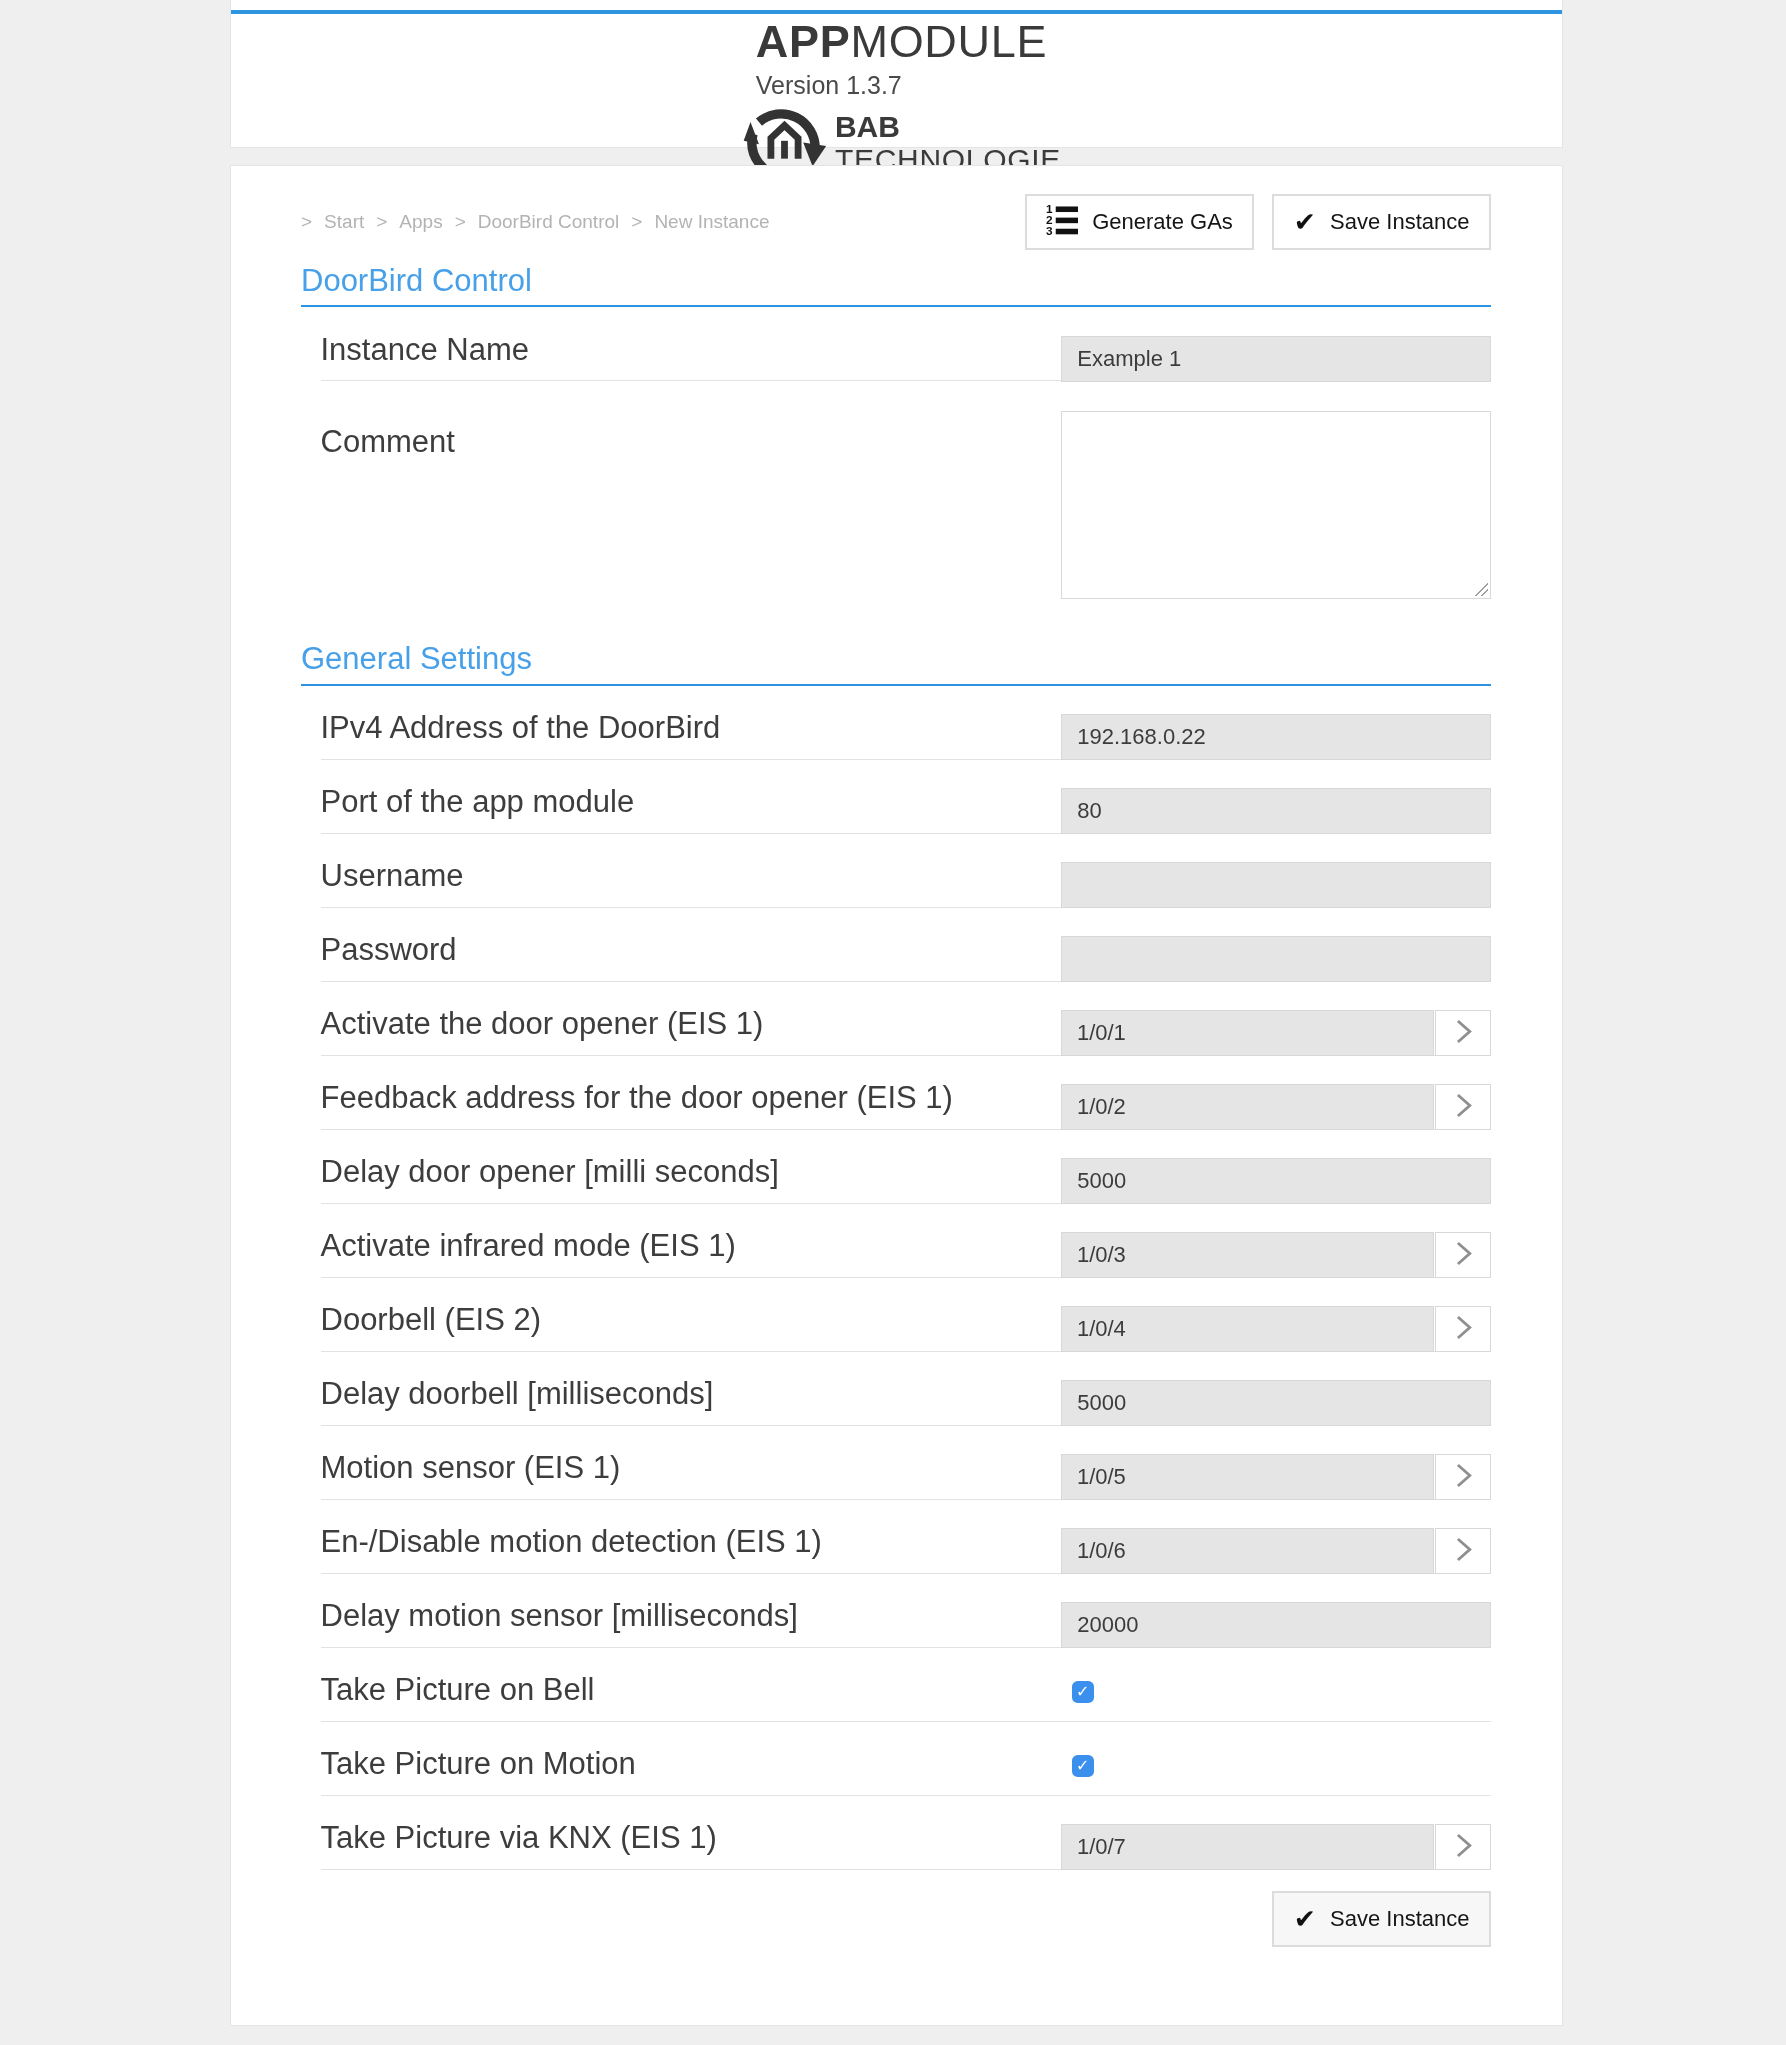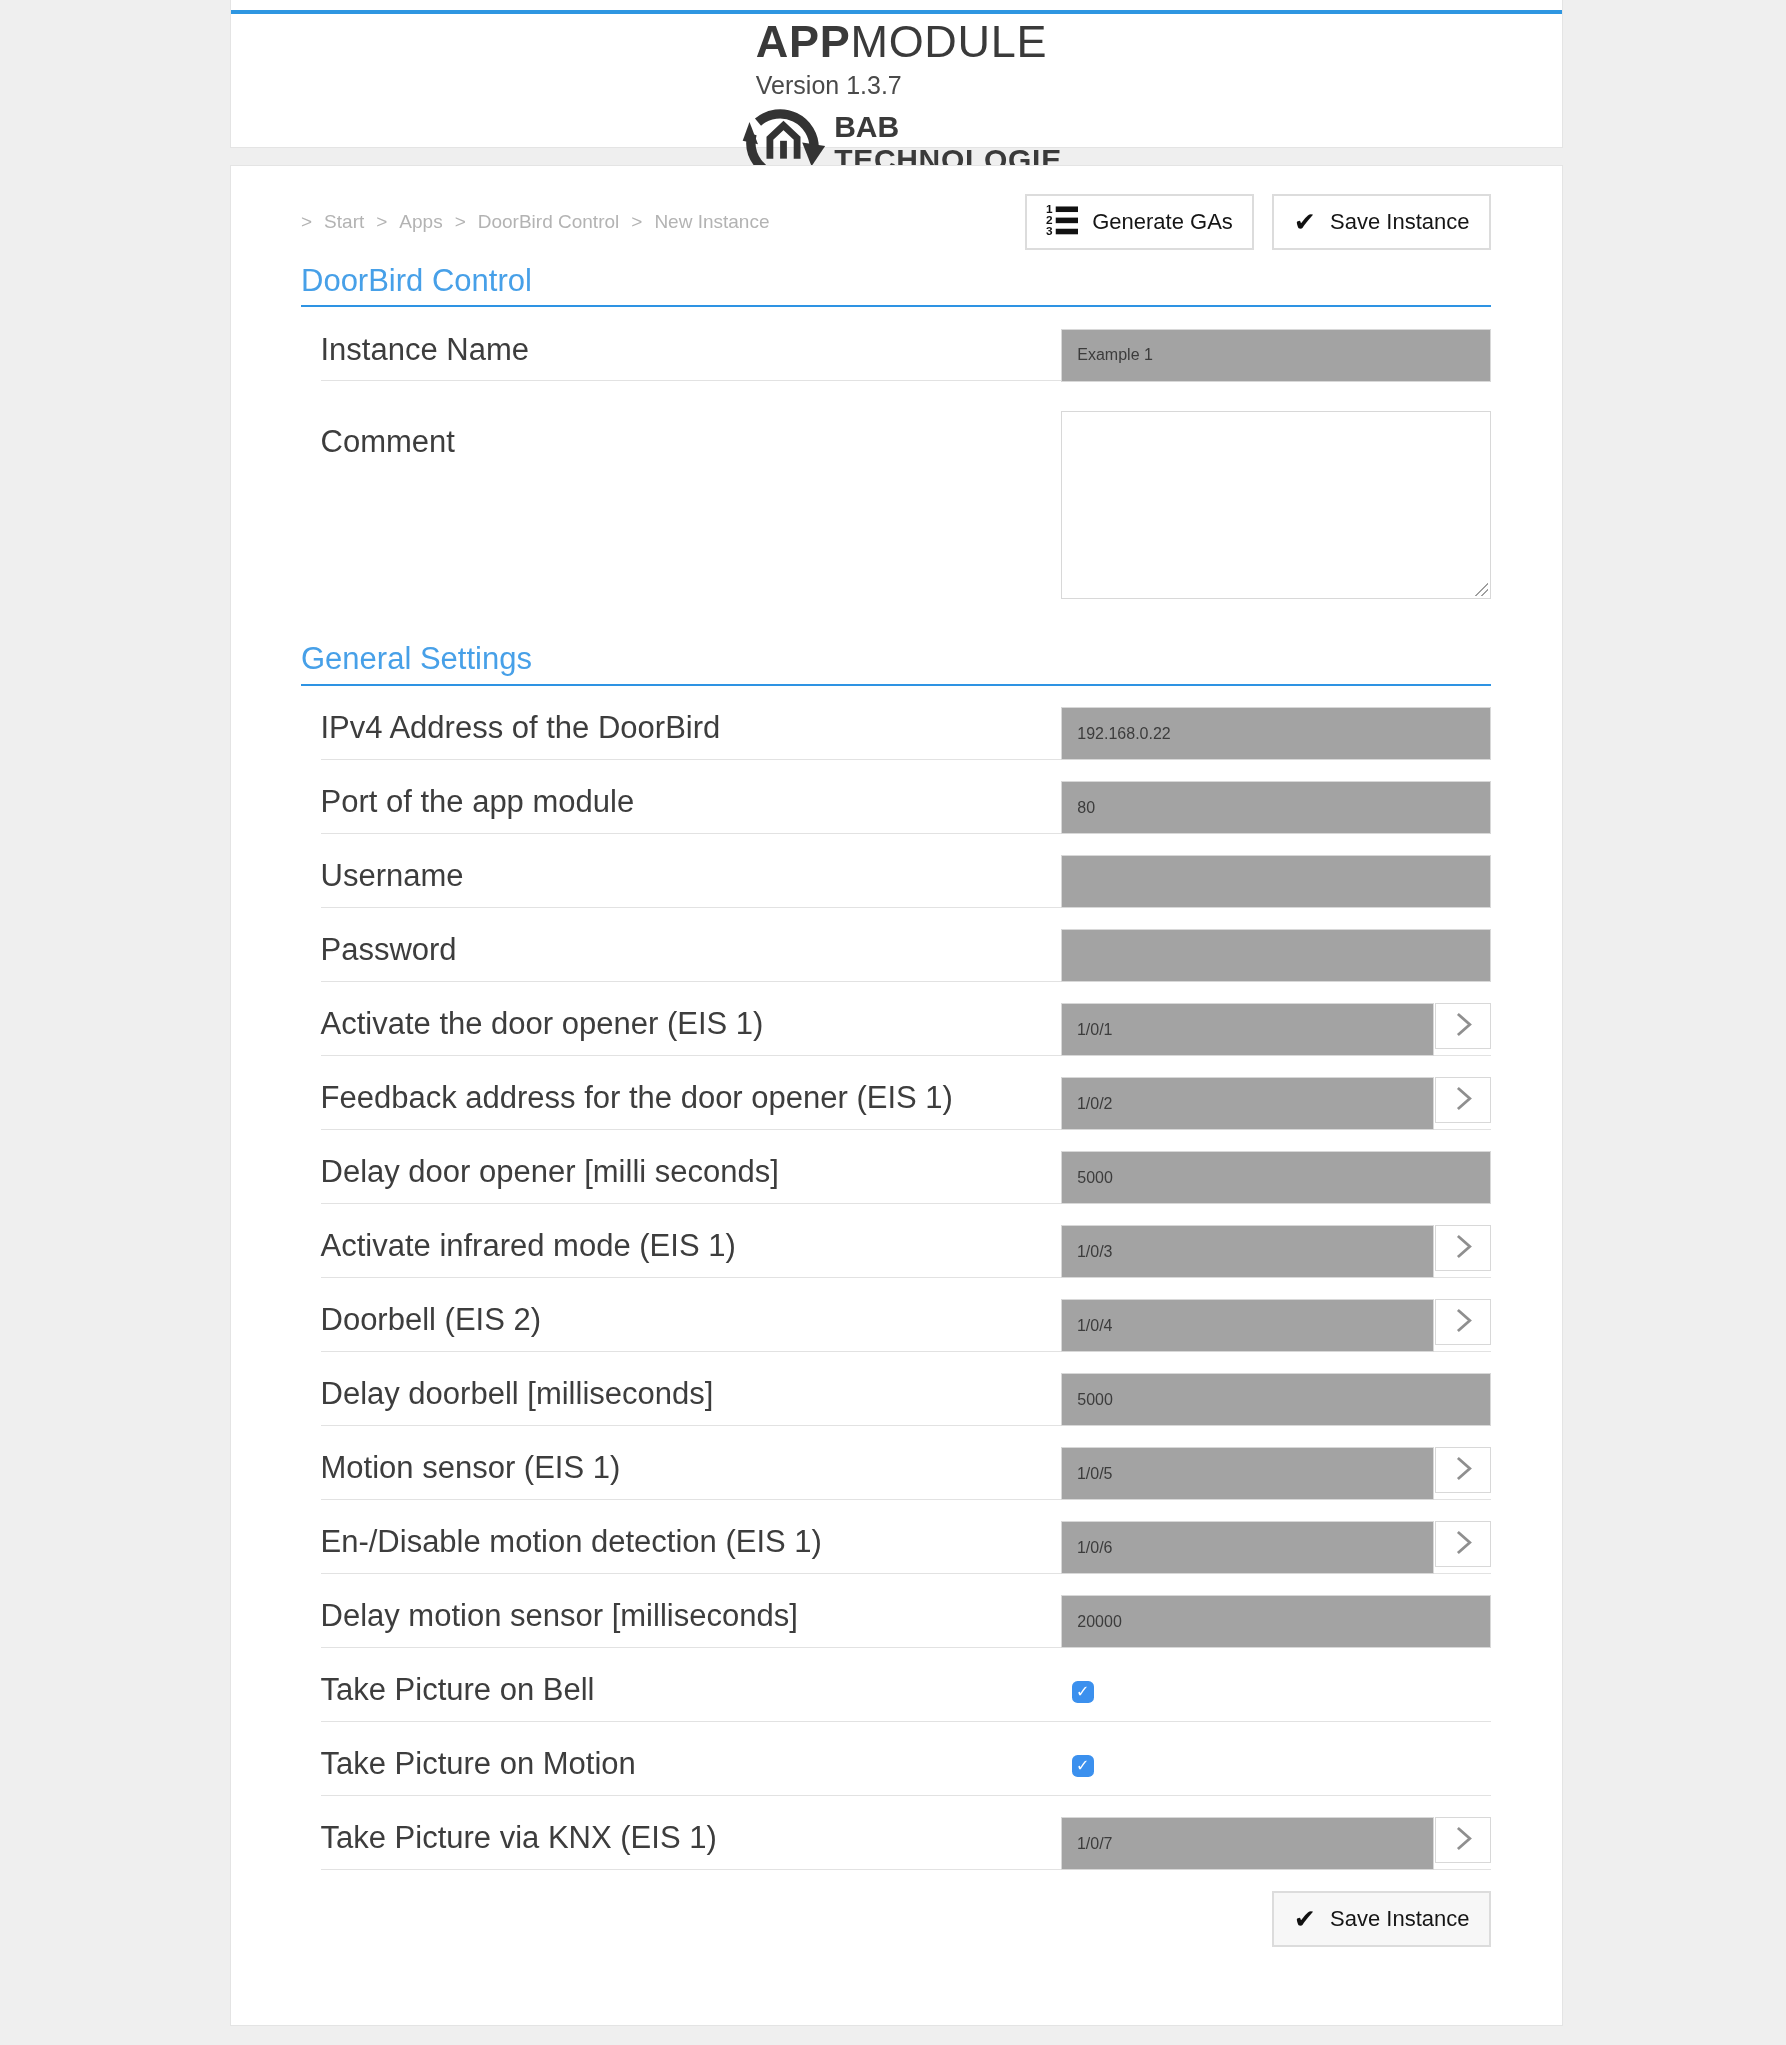--- a/index.html
+++ b/index.html
@@ -20,21 +20,21 @@
   .header-inner {
     position:absolute; left:52px; right:42px; top:18px; bottom:0;
     display:flex; justify-content:space-between; align-items:center;flex-direction:column;
   }
   .app-title { font-size:45px; letter-spacing:0.7px; color:#3a3a3a; line-height:1.05; }
   .app-title .bold { font-weight:700; }
   .version { font-size:25px; color:#4a4a4a; margin-top:5.6px; }
   .logo { display:flex; align-items:center; gap:8px; }
   .logo-text { line-height:1.12; color:#3a3a3a; }
   .logo-text .bab { font-size:30px; font-weight:700; }
-  .logo-text .tech { font-size:30px; font-weight:700; letter-spacing:0.7px; }
+  .logo-text .tech { font-size:30px; font-weight:400; letter-spacing:0.7px; }
 
   
   .main-card {
     position:absolute; left:230px; top:165px; width:1333px; height:1861px;
     background:#ffffff; border:0.7px solid #e4e4e4;
     padding:0 71px 0 70px;
   }
 
   .topbar { margin-top:28px; height:56px; display:flex; justify-content:space-between; align-items:center; }
   .breadcrumb { display:flex; gap:12px; font-size:19px; color:#b3b3b3; align-items:center; }
@@ -54,22 +54,22 @@
     line-height:33px; padding-bottom:8.4px; border-bottom:2.1px solid #2e93e3;
   }
   .section-title.second { margin-top:43px; }
 
   .form { margin-left:19.5px; }
   .row { position:relative; height:74px; border-bottom:1.4px solid #e2e2e2; }
   .row .label { position:absolute; left:0; bottom:12.6px; font-size:31px; color:#3d3d3d; }
   .row .control { position:absolute; right:0; bottom:-1.4px; display:flex; }
 
   .text-input {
-    width:430px; height:53px; background:#a3a3a3;
-    border:1.4px solid #d8d8d8; font-size:16px; color:#3c3c3c;
+    width:430px; height:46px; background:#e5e5e5;
+    border:1.4px solid #d8d8d8; font-size:22px; color:#3c3c3c;
     padding:0 15.3px; font-family:inherit; outline:none;
   }
   .ga-input { width:373px; }
   .ga-btn {
     width:56px; height:46px; margin-left:1.4px;
     background:#fff; border:1.4px solid #d8d8d8;
     display:flex; align-items:center; justify-content:center; cursor:pointer;
   }
 
   .checkbox-wrap { position:absolute; right:0; bottom:18px; width:430px; }

